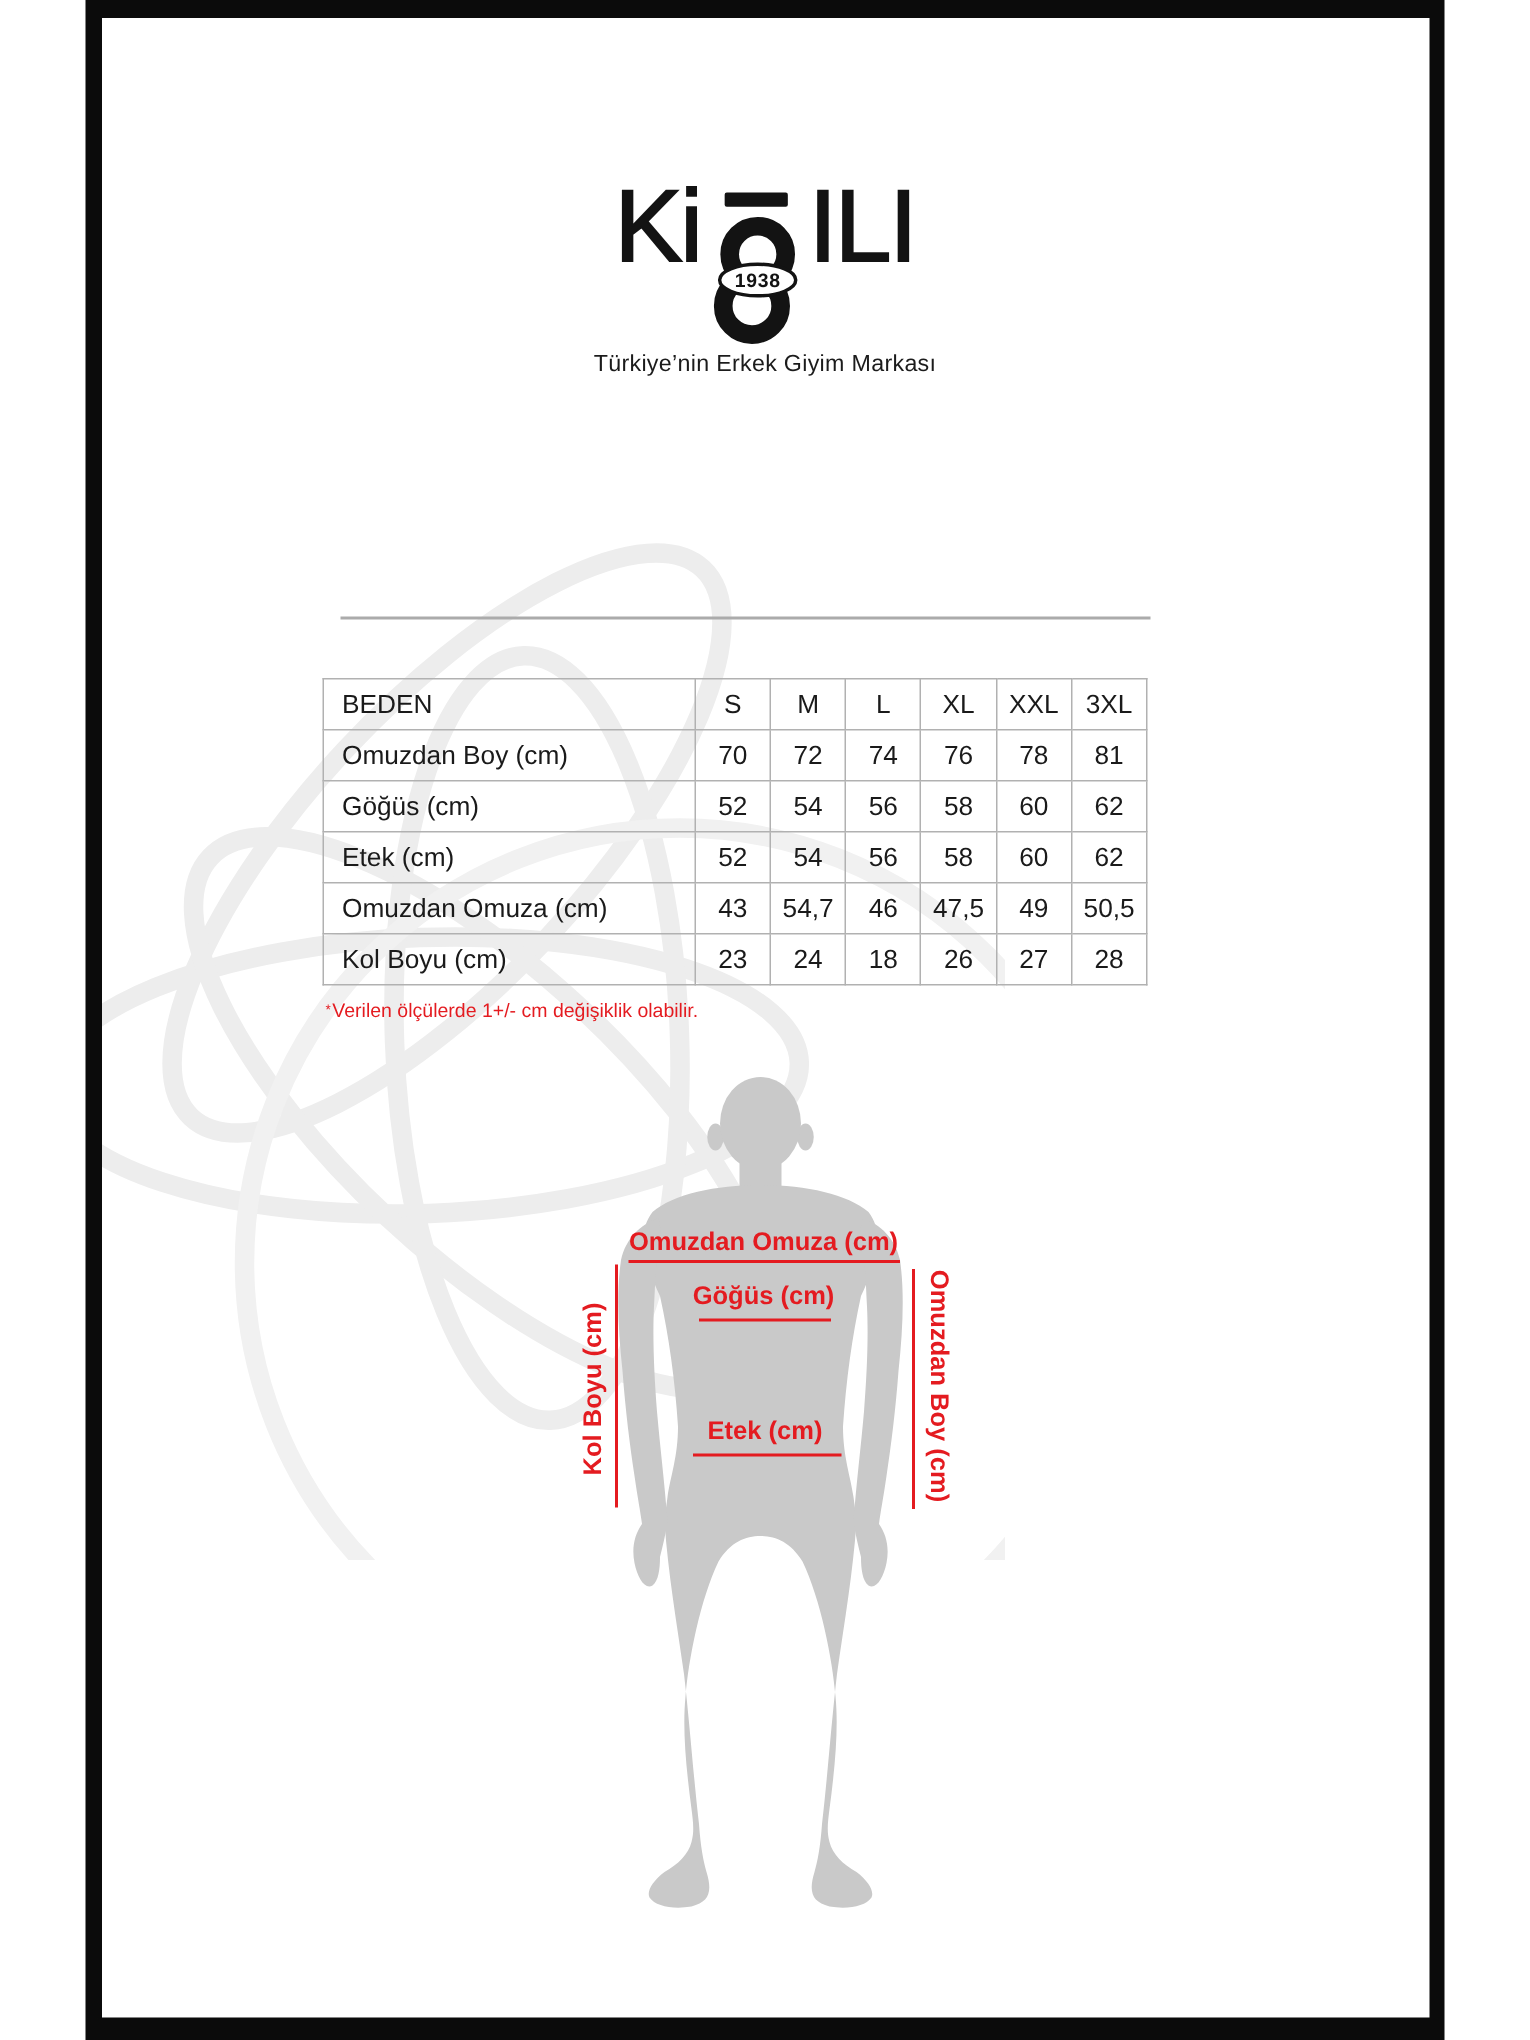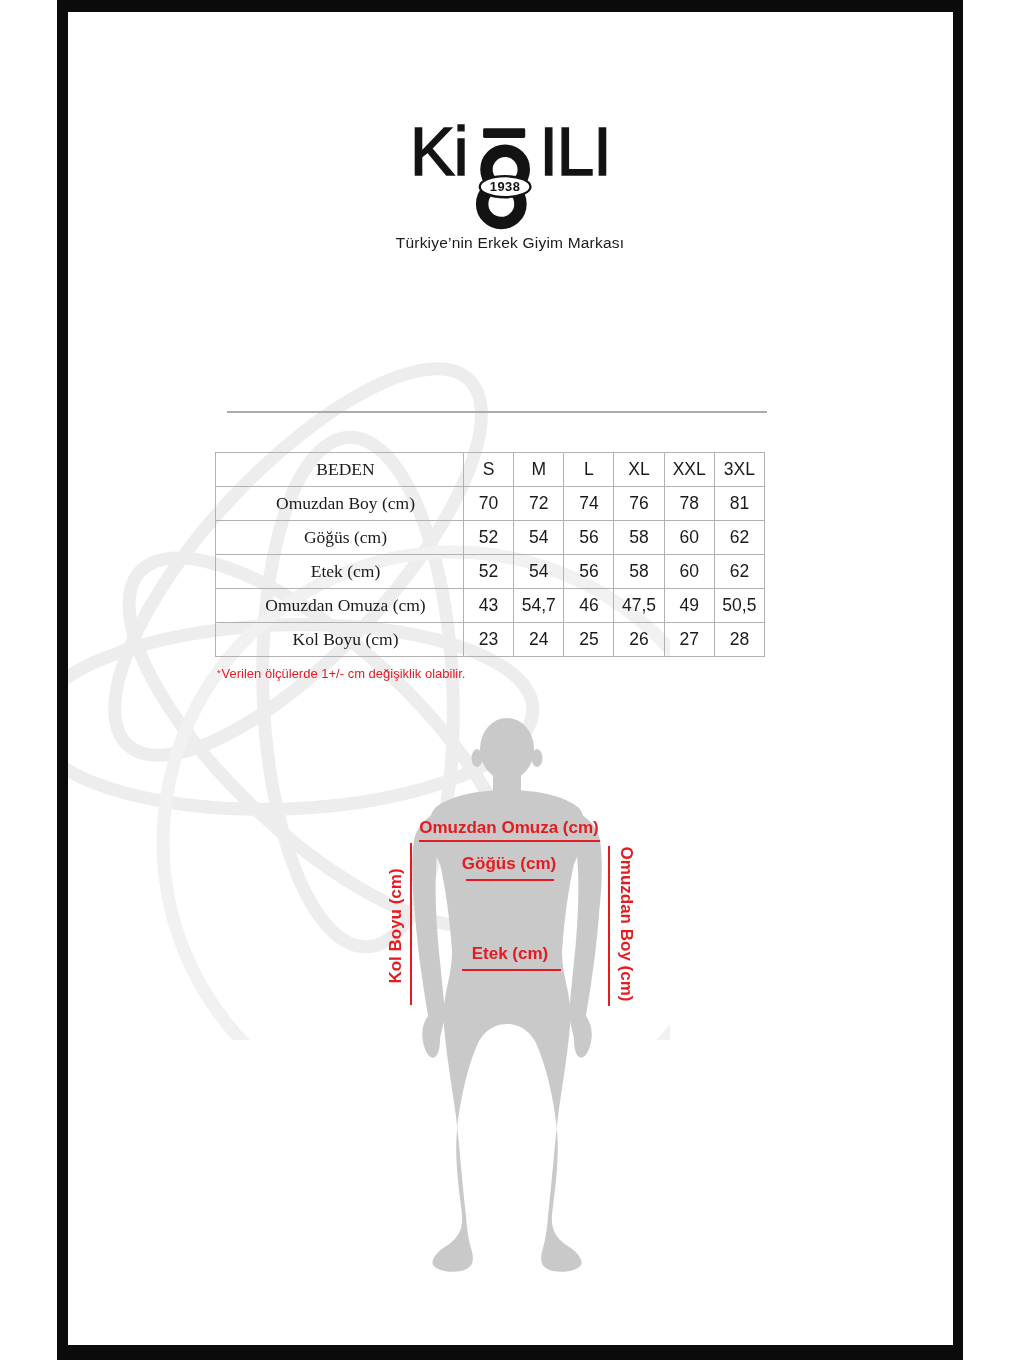--- a/index.html
+++ b/index.html
@@ -51,21 +51,21 @@
   
   .size-table{
     position:absolute;left:215px;top:452px;width:550px;z-index:2;
     border-collapse:collapse;table-layout:fixed;background:transparent;
   }
   .size-table th,.size-table td{
     border:1px solid var(--tbl-border);height:33px;padding:0;
     font-size:17.5px;font-weight:400;color:#1a1a1a;text-align:center;
     background:transparent;
   }
-  .size-table .lbl{width:235px;text-align:center;padding-left:12px;font-family:Liberation Serif, serif;}
+  .size-table .lbl{width:235px;text-align:left;padding-left:12px;}
   
   .note{
     position:absolute;left:217px;top:666px;z-index:2;
     font-size:13px;color:var(--red);white-space:nowrap;
   }
   .note .ast{font-size:.7em;vertical-align:.25em;padding-right:1px;}
   
   .figure{position:absolute;left:407px;top:716px;z-index:1;}
   
   .ann{
@@ -155,21 +155,21 @@
         <td>54,7</td>
         <td>46</td>
         <td>47,5</td>
         <td>49</td>
         <td>50,5</td>
       </tr>
       <tr>
         <td class="lbl">Kol Boyu (cm)</td>
         <td>23</td>
         <td>24</td>
-        <td>25</td>
+        <td>18</td>
         <td>26</td>
         <td>27</td>
         <td>28</td>
       </tr>
     </tbody>
   </table>
 
   <div class="note"><span class="ast">*</span><span>Verilen ölçülerde 1+/- cm değişiklik olabilir.</span></div>
 
   <svg class="figure" width="200" height="570" viewBox="0 0 200 570">

